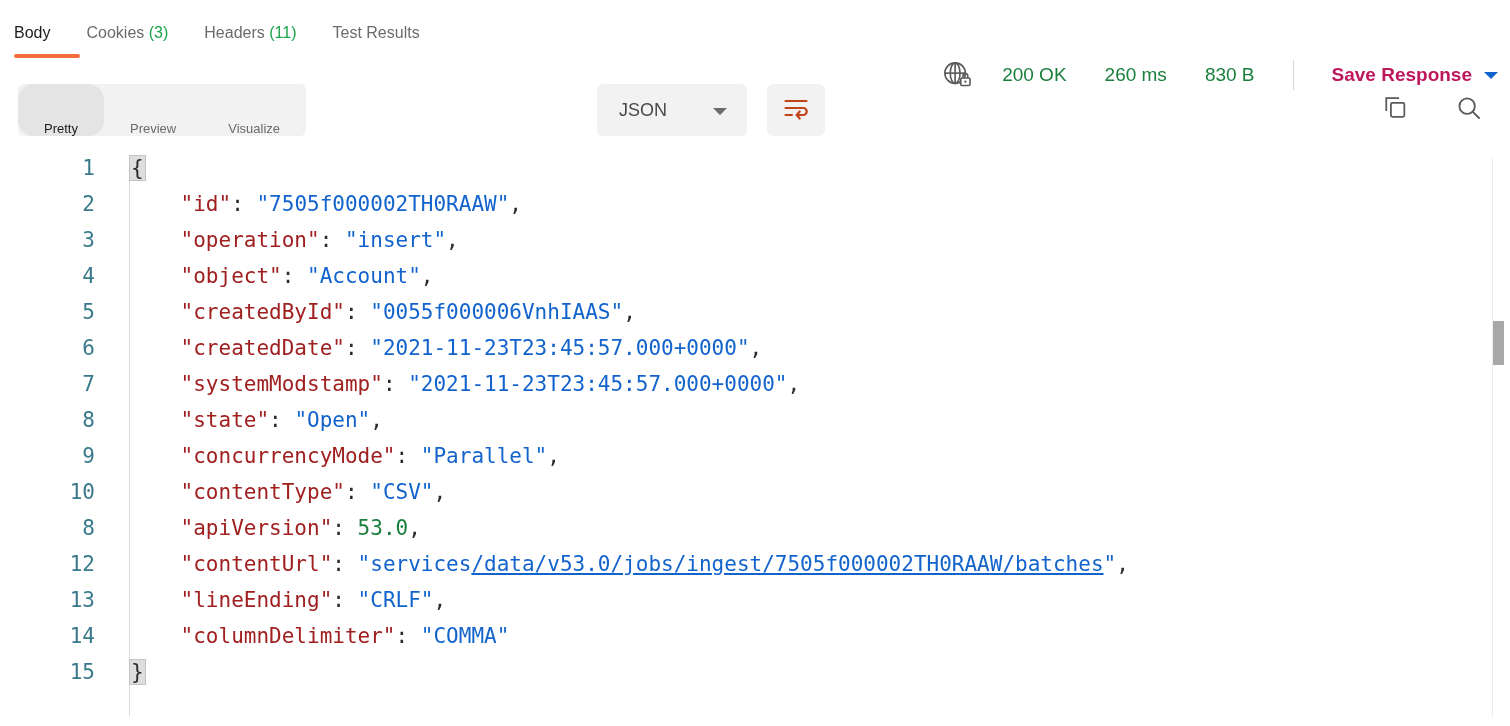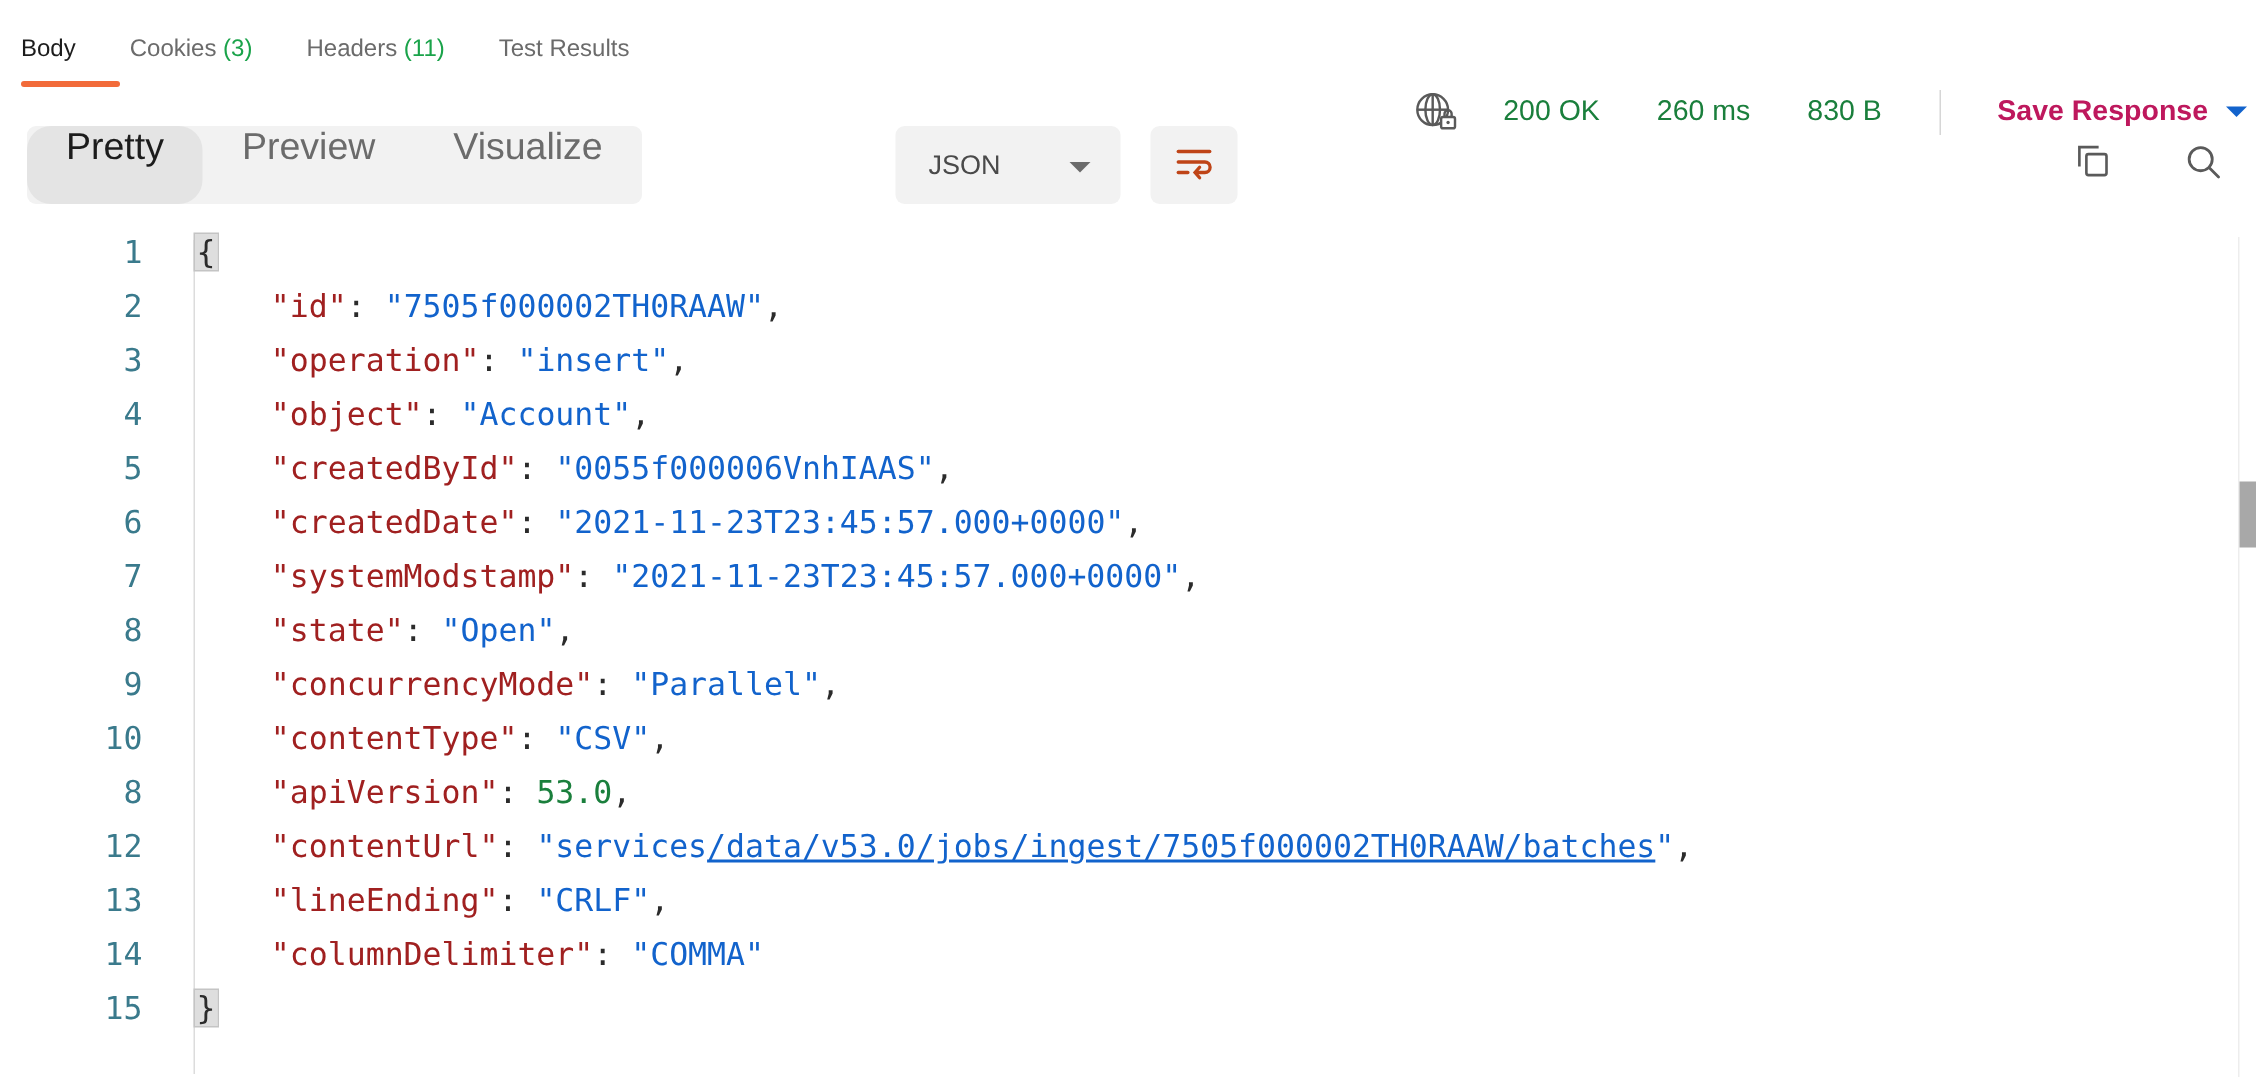--- a/index.html
+++ b/index.html
@@ -72,23 +72,23 @@
   .viewmodes {
     position: absolute; left: 18px; top: 84px - 70px;
     top: 14px;
     height: 52px;
     background: #f2f2f2;
     border-radius: 6px;
     display: flex; align-items: stretch;
     padding: 0;
   }
   .vm {
-    display: flex; align-items: flex-start; justify-content: center;
+    display: flex; align-items: flex-end; justify-content: center;
     padding: 0 26px;
-    font-size: 25px; color: #6b6b6b;
+    font-size: 13px; color: #6b6b6b;
     white-space: nowrap; cursor: pointer;
     border-radius: 16px;
   }
   .vm.active { background: #e4e4e4; color: #1c1c1c; }
 
   .format-select {
     position: absolute; left: 597px; top: 14px;
     height: 52px; width: 150px;
     background: #f2f2f2; border-radius: 6px;
     display: flex; align-items: center; justify-content: space-between;

